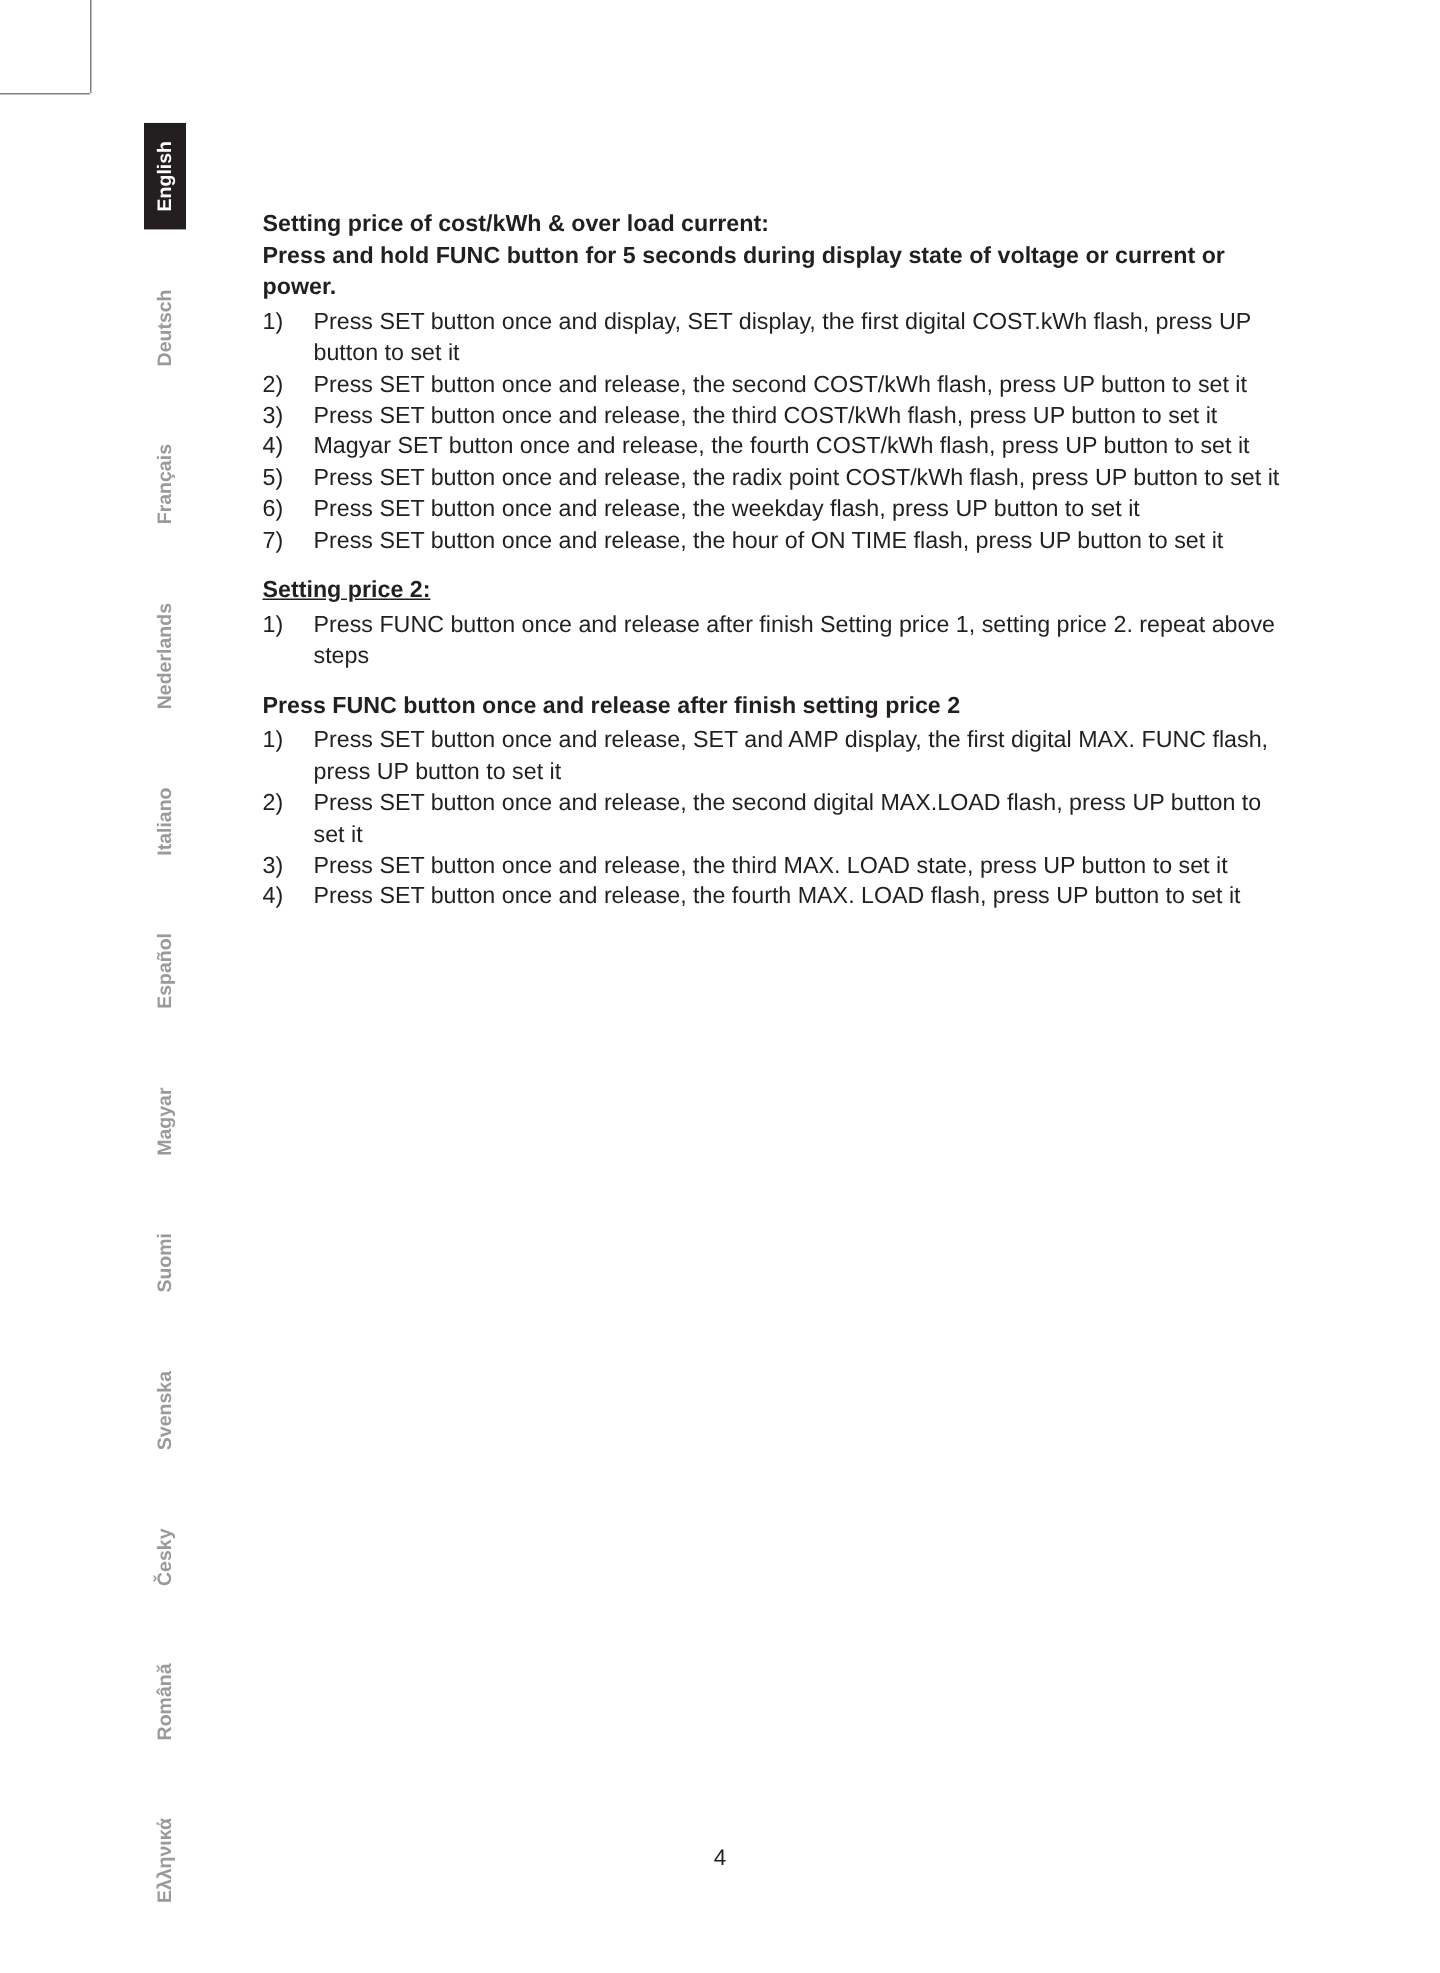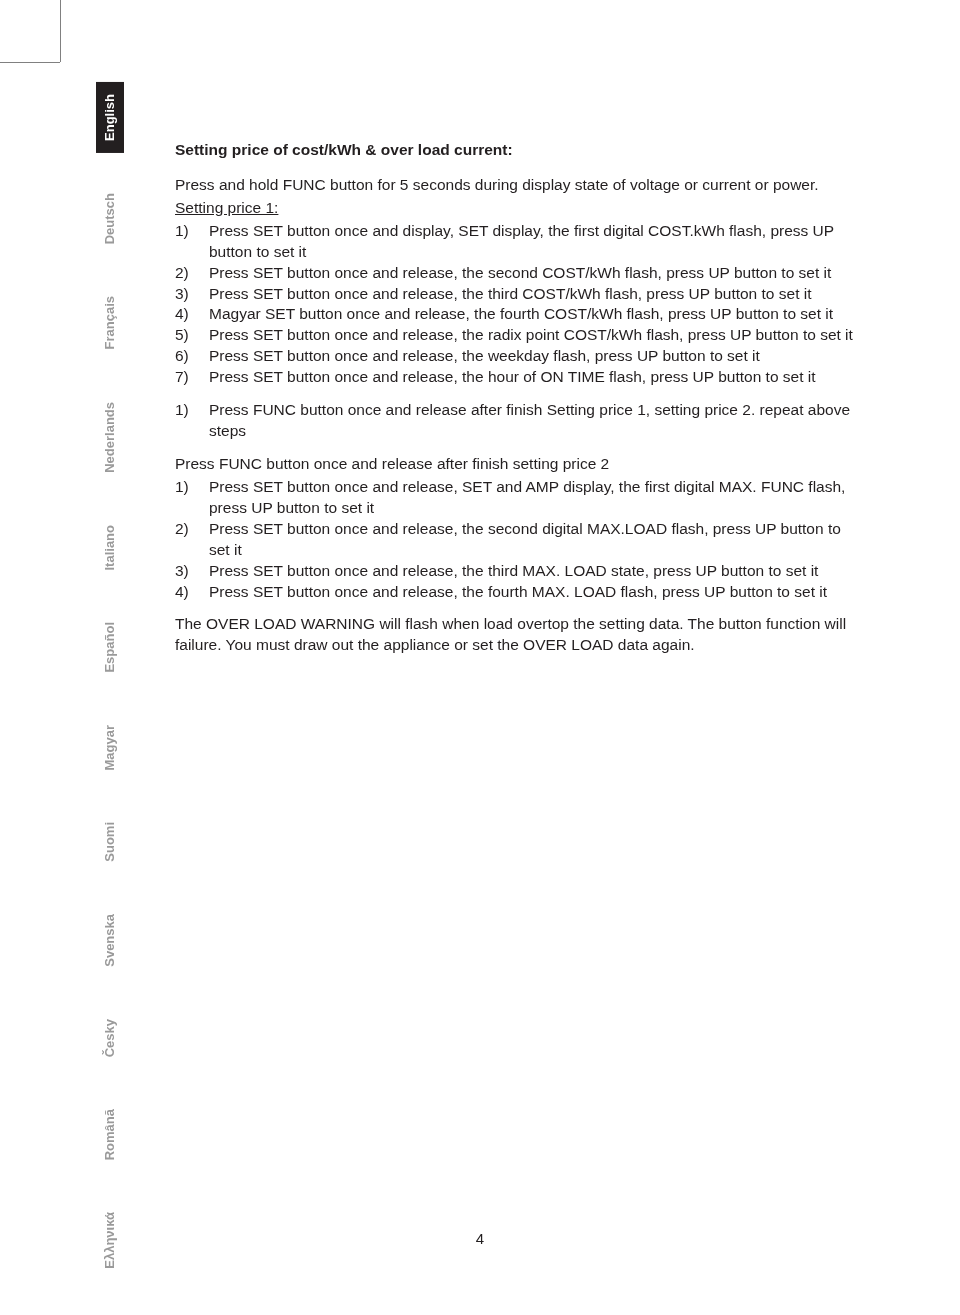--- a/index.html
+++ b/index.html
@@ -57,24 +57,24 @@
     position: absolute;
     left: 175px;
     top: 140px;
     width: 680px;
     font-size: 15.5px;
     line-height: 1.35;
     color: #231f20;
   }
   .section-title {
     font-weight: bold;
-    margin-bottom: 14px;
   }
   .para {
     margin-bottom: 2px;
+    font-weight: bold;
   }
   .underline {
     text-decoration: underline;
   }
   .list {
     margin-top: 2px;
     margin-bottom: 12px;
   }
   .list-item {
     display: flex;
@@ -115,21 +115,20 @@
     <div class="lang-tab inactive">Svenska</div>
     <div class="lang-tab inactive">Česky</div>
     <div class="lang-tab inactive">Română</div>
     <div class="lang-tab inactive">Ελληνικά</div>
   </div>
 
 <div class="content">
   <div class="section-title">Setting price of cost/kWh &amp; over load current:</div>
 
   <div class="para">Press and hold FUNC button for 5 seconds during display state of voltage or current or power.</div>
-  <div class="para underline">Setting price 1:</div>
   <div class="list" id="sp1-list">
       <div class="list-item">
         <div class="list-num">1)</div>
         <div class="list-text">Press SET button once and display, SET display, the first digital COST.kWh flash, press UP button to set it</div>
       </div>
       <div class="list-item">
         <div class="list-num">2)</div>
         <div class="list-text">Press SET button once and release, the second COST/kWh flash, press UP button to set it</div>
       </div>
       <div class="list-item">
@@ -147,20 +146,21 @@
       <div class="list-item">
         <div class="list-num">6)</div>
         <div class="list-text">Press SET button once and release, the weekday flash, press UP button to set it</div>
       </div>
       <div class="list-item">
         <div class="list-num">7)</div>
         <div class="list-text">Press SET button once and release, the hour of ON TIME flash, press UP button to set it</div>
       </div>
     </div>
 
+  <div class="para underline">Setting price 2:</div>
   <div class="list" id="sp2-list">
       <div class="list-item">
         <div class="list-num">1)</div>
         <div class="list-text">Press FUNC button once and release after finish Setting price 1, setting price 2. repeat above steps</div>
       </div>
     </div>
 
   <div class="para">Press FUNC button once and release after finish setting price 2</div>
   <div class="list" id="ol-list">
       <div class="list-item">
@@ -174,16 +174,15 @@
       <div class="list-item">
         <div class="list-num">3)</div>
         <div class="list-text">Press SET button once and release, the third MAX. LOAD state, press UP button to set it</div>
       </div>
       <div class="list-item">
         <div class="list-num">4)</div>
         <div class="list-text">Press SET button once and release, the fourth MAX. LOAD flash, press UP button to set it</div>
       </div>
     </div>
 
-  <div class="para">The OVER LOAD WARNING will flash when load overtop the setting data. The button function will failure. You must draw out the appliance or set the OVER LOAD data again.</div>
 </div>
 
 <div class="page-num">4</div>
 
 </body></html>

